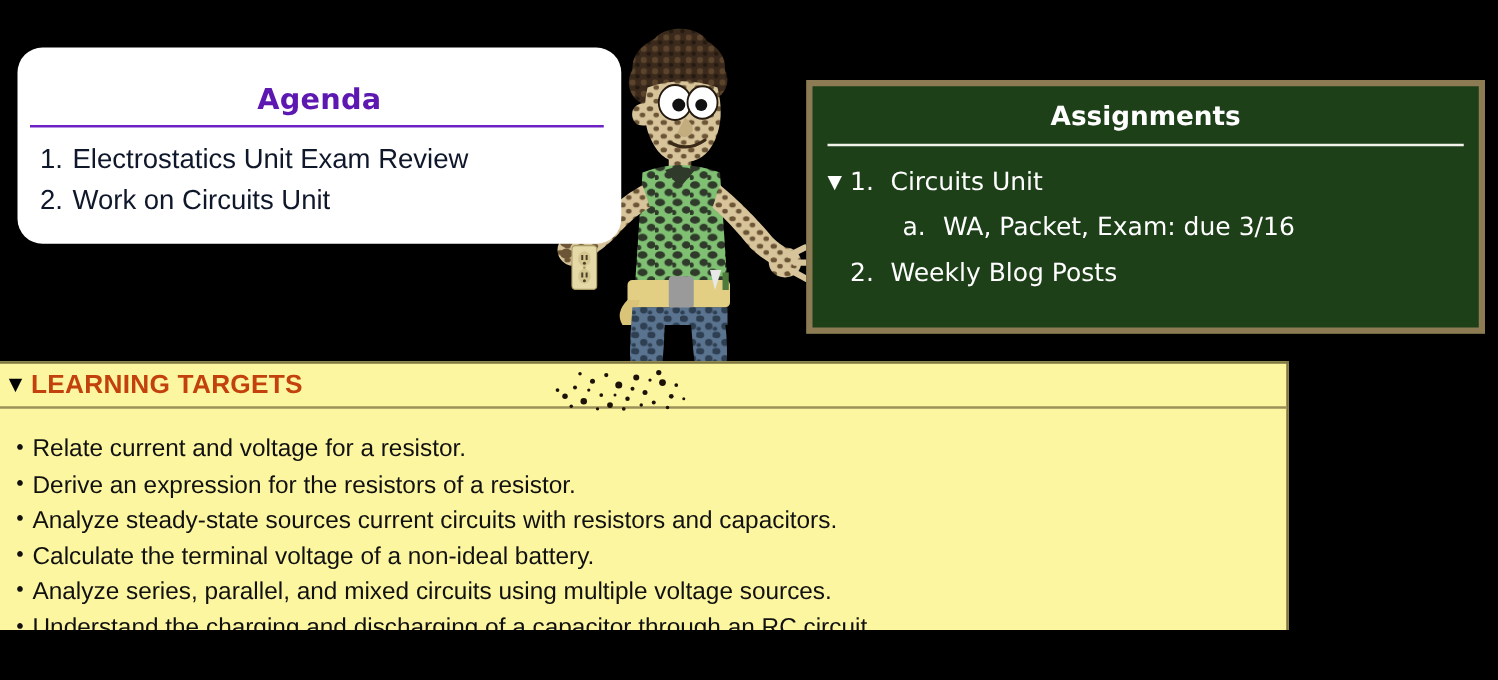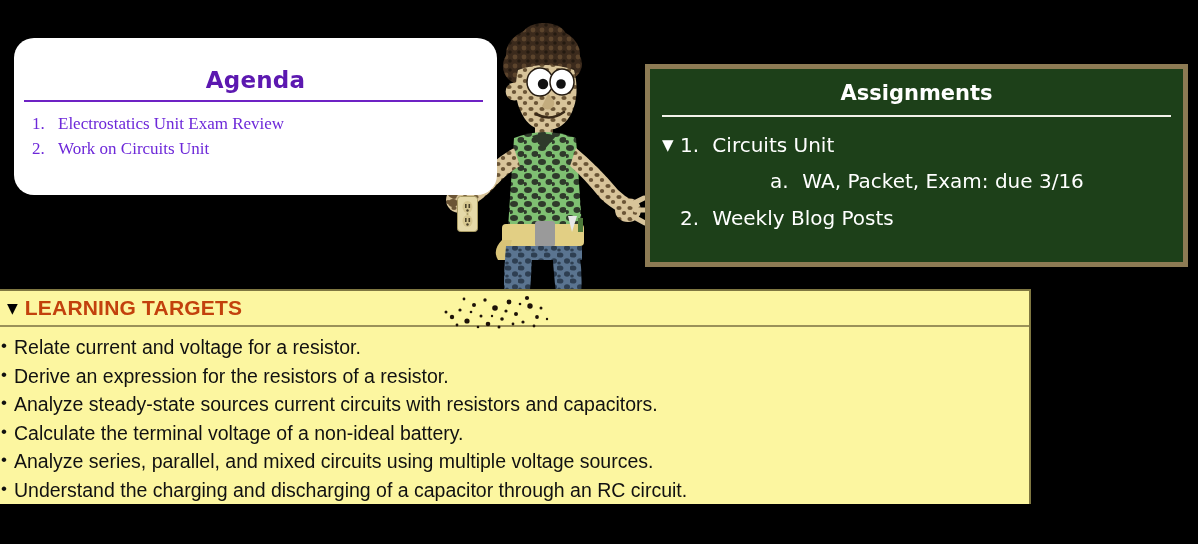--- a/index.html
+++ b/index.html
@@ -46,23 +46,23 @@
     background: #6e22c4;
     margin: 8px 14px 0 10px;
   }
   #agenda-list {
     list-style: none;
     margin: 0;
     padding: 9px 0 0 18px;
     counter-reset: ag;
   }
   #agenda-list li {
-    color: #6d28d9;
-    font-family: Liberation Serif, serif;
-    font-size: 17px;
+    color: #0f172a;
+    font-family: Liberation Sans, sans-serif;
+    font-size: 22px;
     line-height: 1.48;
     white-space: nowrap;
     counter-increment: ag;
     position: relative;
     padding-left: 26px;
   }
   #agenda-list li::before {
     content: counter(ag) ".";
     position: absolute;
     left: 0;
@@ -102,21 +102,21 @@
   }
   #assignments-list li {
     color: #ffffff;
     font-family: "DejaVu Sans", sans-serif;
     font-size: 20px;
     line-height: 1.82;
     white-space: nowrap;
     position: relative;
   }
   #assignments-list li.lvl1 { padding-left: 30px; }
-  #assignments-list li.lvl2 { padding-left: 72px; margin-left: 48px; }
+  #assignments-list li.lvl2 { padding-left: 72px; }
   .disclosure-tri {
     position: absolute;
     left: 12px;
     top: 0;
     font-size: 15px;
     line-height: 36px;
   }
   .item-marker {
     display: inline-block;
     min-width: 26px;
@@ -151,21 +151,21 @@
   }
   #lt-header-text {
     color: #c2410c;
     font-family: "Liberation Sans", sans-serif;
     font-weight: bold;
     font-size: 21px;
     letter-spacing: 0.2px;
   }
   #lt-list {
     list-style: none;
-    margin: 0;
+    margin: 12px;
     padding: 6px 16px 0 0;
   }
   #lt-list li {
     color: #111111;
     font-family: "Liberation Sans", sans-serif;
     font-size: 19.5px;
     line-height: 28.6px;
     white-space: nowrap;
     padding-left: 14px;
     position: relative;

